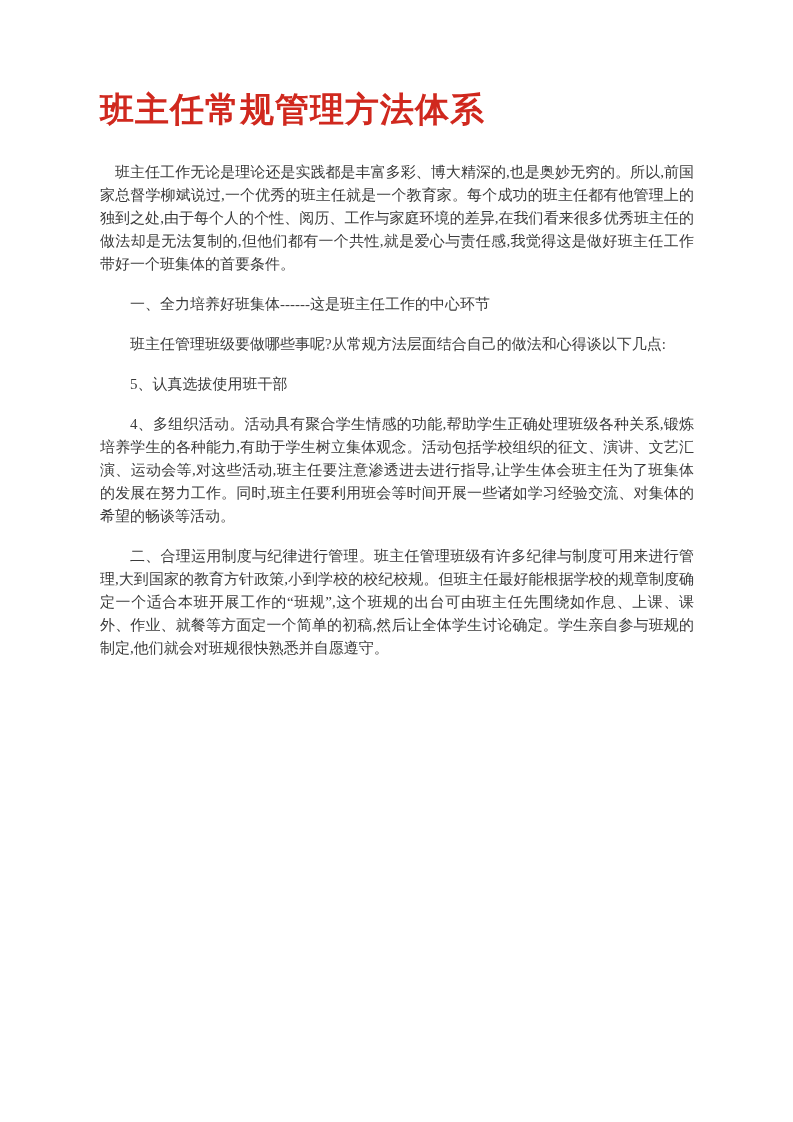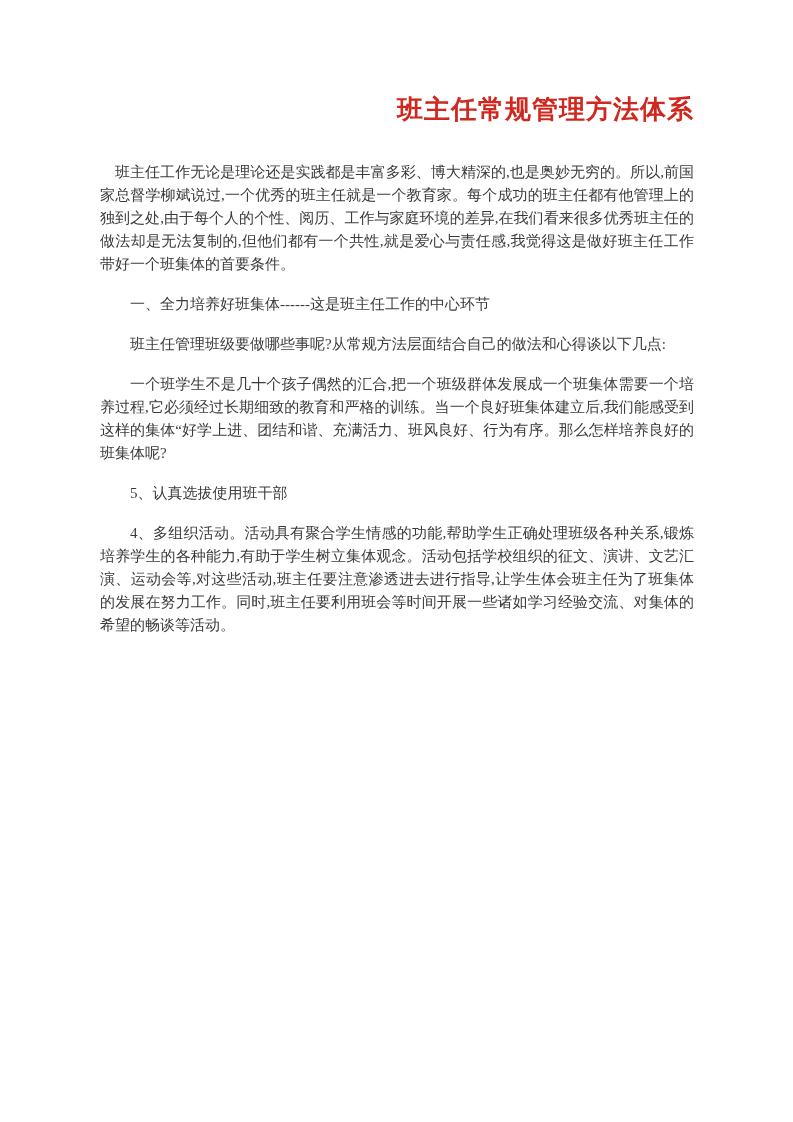--- a/index.html
+++ b/index.html
@@ -13,22 +13,22 @@
     height: 1122px;
     margin: 0 auto;
     background: var(--page-bg, #ffffff);
     box-sizing: border-box;
     padding: 94px 99px 0 100px;
     font-family: "Liberation Serif", "DejaVu Serif", serif;
     overflow: hidden;
   }
   .doc-title {
     margin: 0 0 13px 0;
-    text-align: right;
-    font-size: 26px;
+    text-align: left;
+    font-size: 34px;
     line-height: 32px;
     font-weight: 700;
     color: var(--title-color, #d0281e);
     letter-spacing: 1px;
   }
   .doc-body p {
     margin: 0 0 17px 0;
     font-size: 15px;
     line-height: 23px;
     color: var(--text-color, #3a3a3a);
@@ -44,17 +44,17 @@
 </head>
 <body>
 
 <div class="page">
   <h1 class="doc-title">班主任常规管理方法体系</h1>
 
   <div class="doc-body">
     <p class="first-para">班主任工作无论是理论还是实践都是丰富多彩、博大精深的,也是奥妙无穷的。所以,前国家总督学柳斌说过,一个优秀的班主任就是一个教育家。每个成功的班主任都有他管理上的独到之处,由于每个人的个性、阅历、工作与家庭环境的差异,在我们看来很多优秀班主任的做法却是无法复制的,但他们都有一个共性,就是爱心与责任感,我觉得这是做好班主任工作带好一个班集体的首要条件。</p>
     <p>一、全力培养好班集体------这是班主任工作的中心环节</p>
     <p>班主任管理班级要做哪些事呢?从常规方法层面结合自己的做法和心得谈以下几点:</p>
-    <p>一个班学生不是几十个孩子偶然的汇合,把一个班级群体发展成一个班集体需要一个培养过程,它必须经过长期细致的教育和严格的训练。当一个良好班集体建立后,我们能感受到这样的集体“好学上进、团结和谐、充满活力、班风良好、行为有序。那么怎样培养良好的班集体呢?</p>
     <p>5、认真选拔使用班干部</p>
     <p>4、多组织活动。活动具有聚合学生情感的功能,帮助学生正确处理班级各种关系,锻炼培养学生的各种能力,有助于学生树立集体观念。活动包括学校组织的征文、演讲、文艺汇演、运动会等,对这些活动,班主任要注意渗透进去进行指导,让学生体会班主任为了班集体的发展在努力工作。同时,班主任要利用班会等时间开展一些诸如学习经验交流、对集体的希望的畅谈等活动。</p>
+    <p>二、合理运用制度与纪律进行管理。班主任管理班级有许多纪律与制度可用来进行管理,大到国家的教育方针政策,小到学校的校纪校规。但班主任最好能根据学校的规章制度确定一个适合本班开展工作的“班规”,这个班规的出台可由班主任先围绕如作息、上课、课外、作业、就餐等方面定一个简单的初稿,然后让全体学生讨论确定。学生亲自参与班规的制定,他们就会对班规很快熟悉并自愿遵守。</p>
   </div>
 </div>
 
 </body></html>

